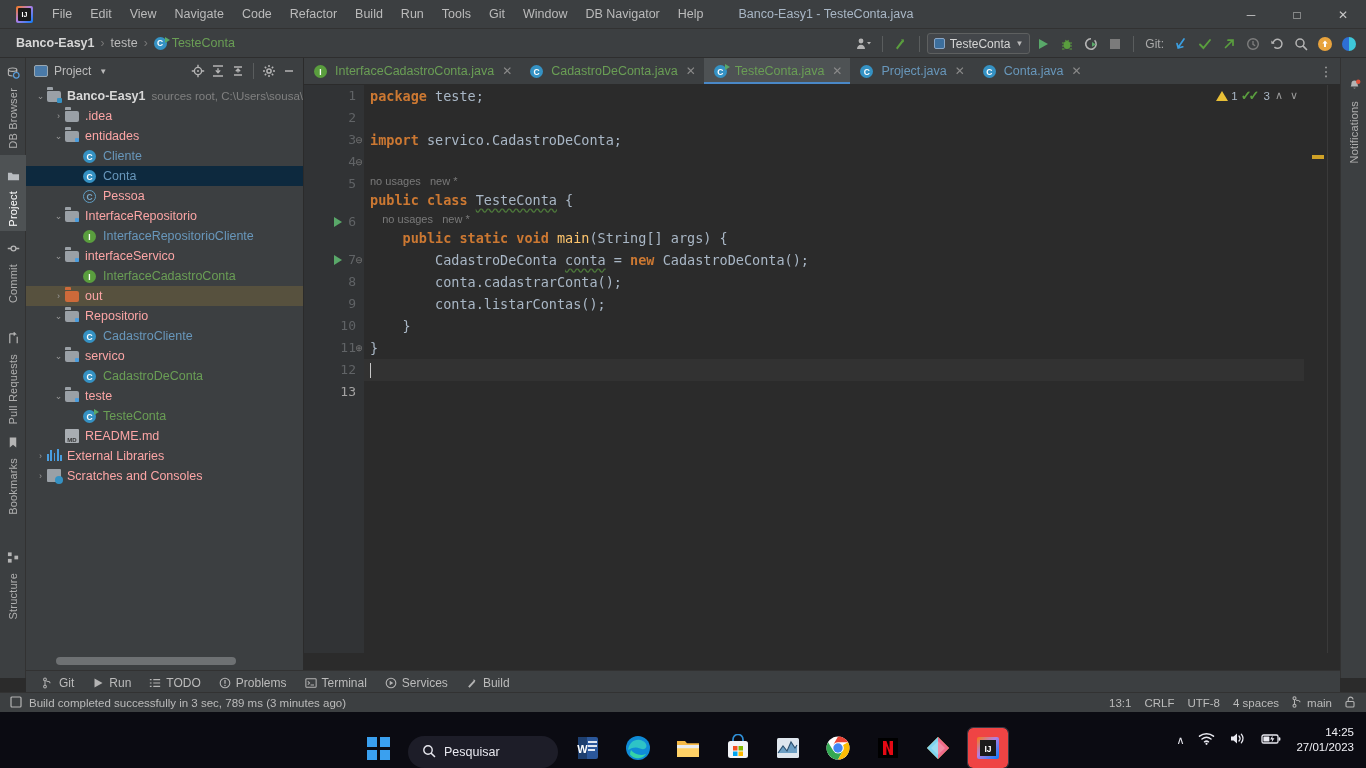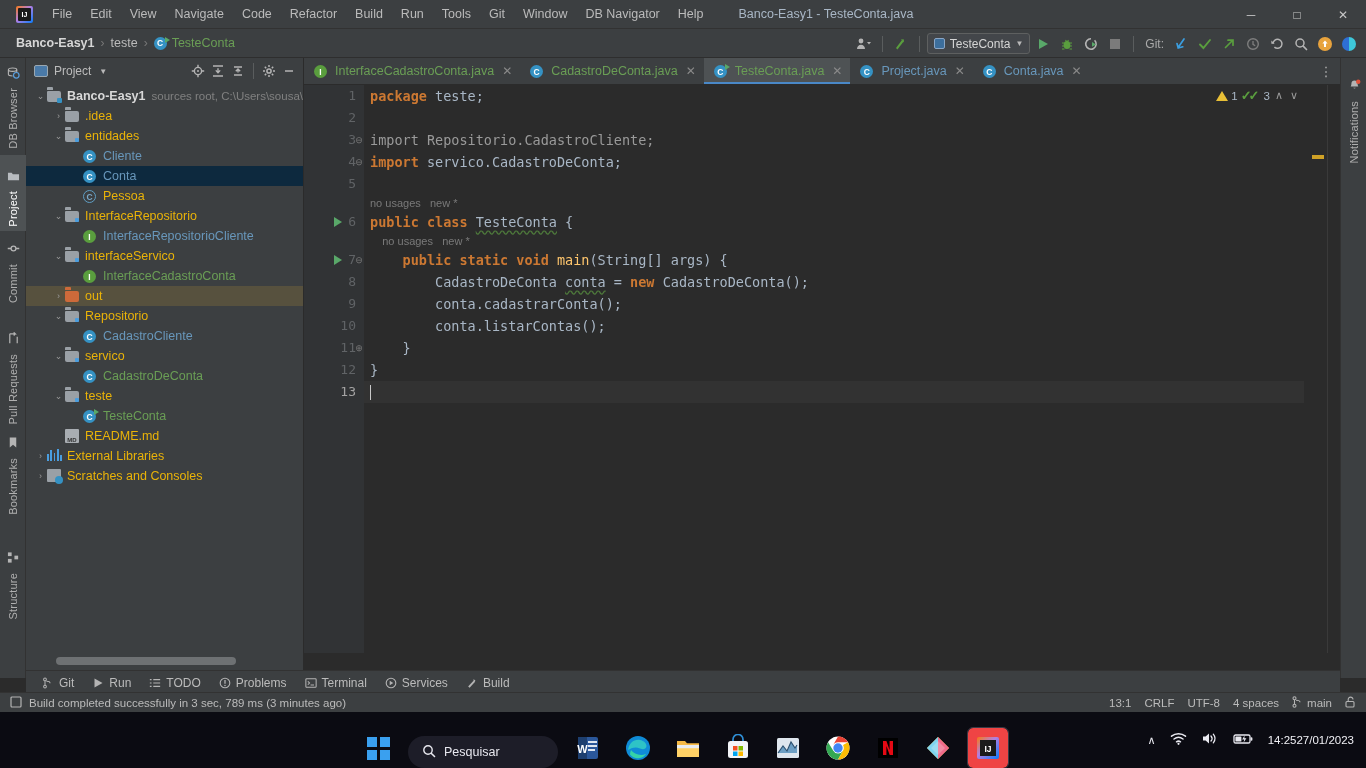--- a/index.html
+++ b/index.html
@@ -168,21 +168,21 @@
   .sc-ico {
     width: 14px; height: 13px; background: #9aa0a6; border-radius: 1px;
     position: relative;
   }
   .sc-ico::after {
     content: ""; position: absolute; right: -2px; bottom: -2px; width: 8px; height: 8px;
     background: #3592c4; border-radius: 50%;
   }
   .name-blue { color: #6897bb; }
   .name-green { color: #6a9e55; }
-  .name-grey { color: #eab308; }
+  .name-grey { color: #fca5a5; }
   .name-bold { font-weight: bold; color: #d8d8d8; }
   .dim { color: #808080; font-size: 11.5px; margin-left: 6px; }
 
   .hscroll {
     position: absolute; left: 30px; bottom: 12px; width: 268px; height: 9px;
   }
   .hscroll .thumb {
     width: 180px; height: 8px; background: #6e7173; border-radius: 4px;
   }
 
@@ -336,21 +336,21 @@
     color: #e8e8ef; font-size: 12.5px; min-width: 150px;
   }
   .win-logo { display: grid; grid-template-columns: 1fr 1fr; gap: 3px; }
   .win-logo span { width: 10px; height: 10px; background: #3aa0ef; display: block; }
   .tray {
     position: absolute; right: 0; top: 0; height: 56px; display: flex;
     align-items: center; gap: 14px; padding-right: 12px; color: #e9e9f0;
     font-size: 13px;
   }
   .clock {
-    display: flex; flex-direction: row; align-items: flex-end;
+    display: flex; flex-direction: column; align-items: flex-end;
     font-size: 11.5px; line-height: 15px; color: #f0f0f5;
   }
 </style>
 </head>
 <body>
 
 <div id="app">
 
   <div class="titlebar">
     <div class="ij-logo"></div>
@@ -795,21 +795,20 @@
         <div class="lnum" style="top: 208px;">9</div>
         <div class="lnum" style="top: 230px;">10</div>
         <div class="lnum" style="top: 252px;">11</div>
         <div class="fold" style="top: 252px;">⊕</div>
         <div class="lnum" style="top: 274px;">12</div>
         <div class="lnum cur" style="top: 296px;">13</div>
       </div>
     <div class="code-area" id="code">
         <div class="line"><span class="kw">package</span> teste;</div>
         <div class="line">&nbsp;</div>
-        <div class="line"><span class="pkgdim">import Repositorio.CadastroCliente;</span></div>
         <div class="line"><span class="kw">import</span> servico.CadastroDeConta;</div>
         <div class="line">&nbsp;</div>
         <div class="hint">no usages   new *</div>
         <div class="line"><span class="kw">public class</span> <span class="squig">TesteConta</span> {</div>
         <div class="hint">    no usages   new *</div>
         <div class="line">    <span class="kw">public static void</span> <span class="cls" style="color:#ffc66d">main</span>(String[] args) {</div>
         <div class="line">        CadastroDeConta <span class="squig">conta</span> = <span class="kw">new</span> CadastroDeConta();</div>
         <div class="line">        conta.cadastrarConta();</div>
         <div class="line">        conta.listarContas();</div>
         <div class="line">    }</div>

